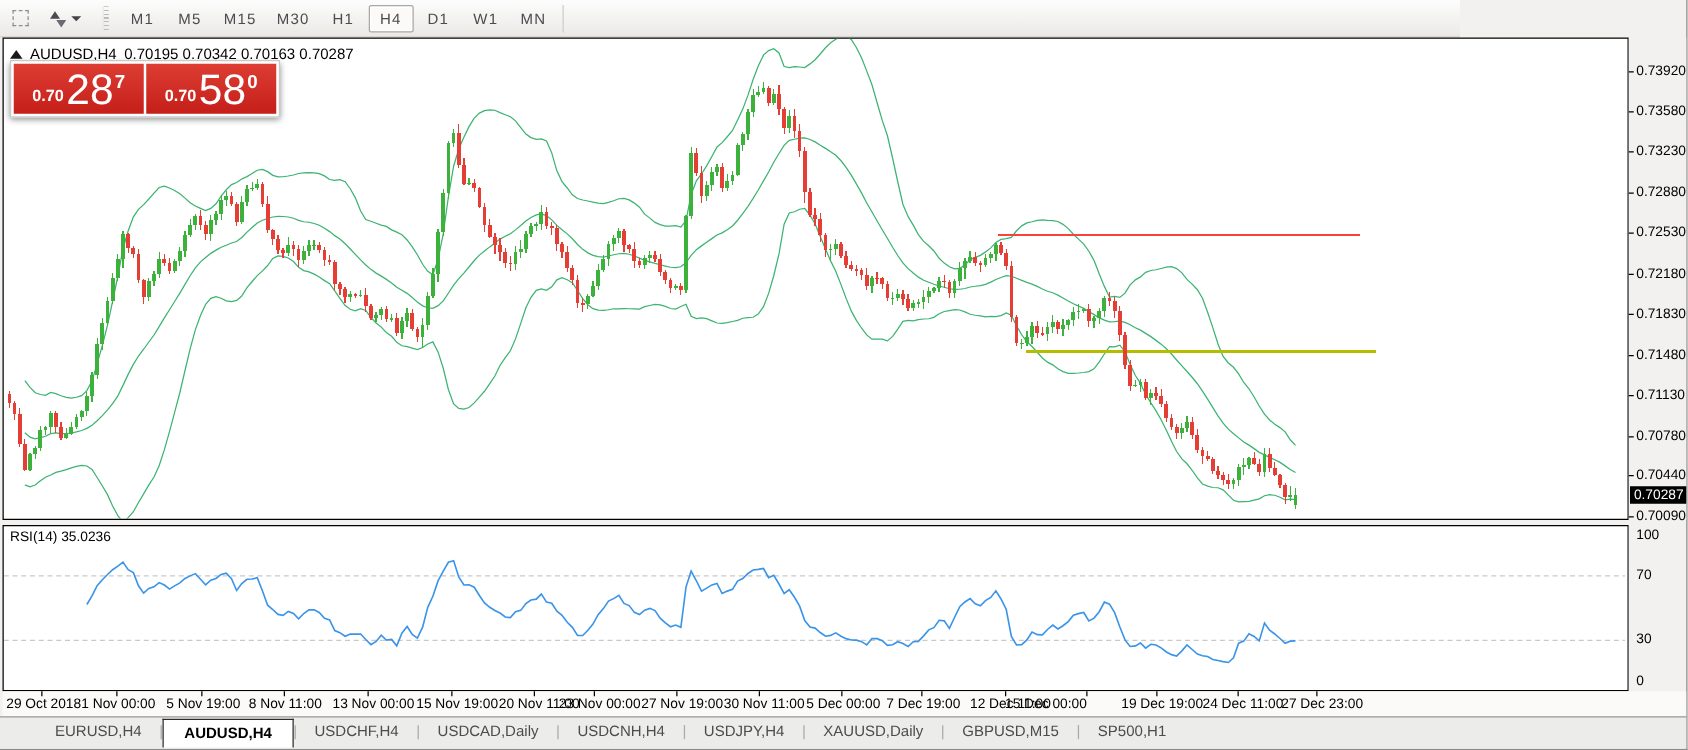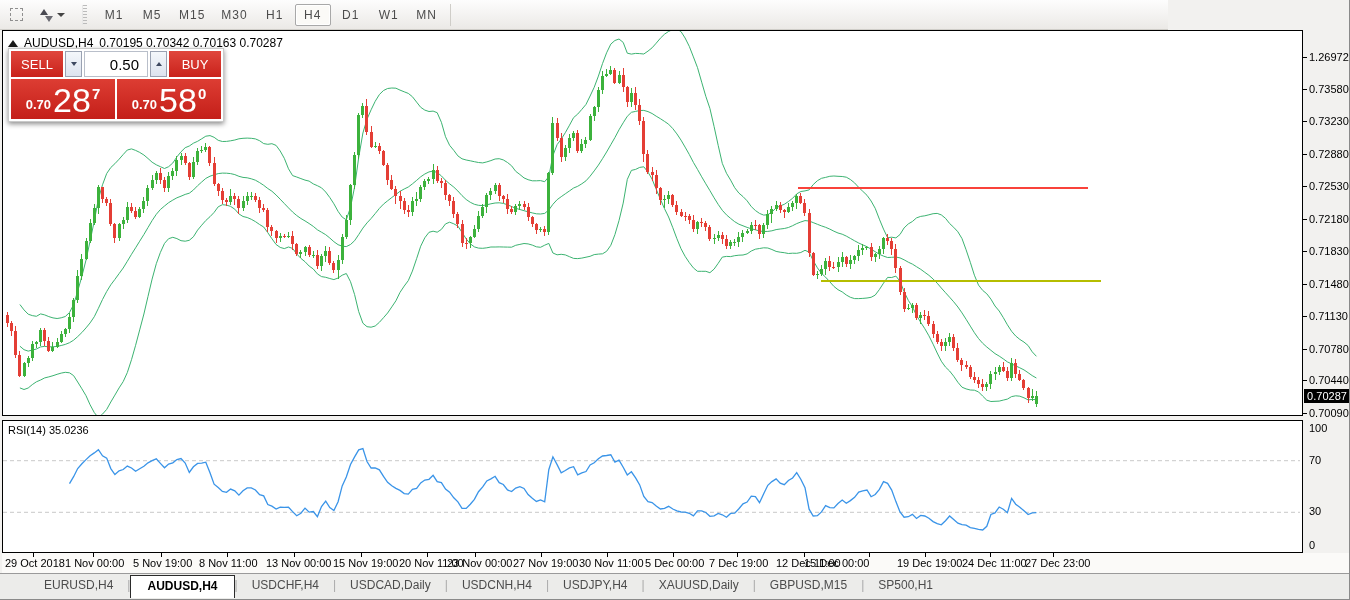--- a/index.html
+++ b/index.html
@@ -618,48 +618,37 @@
       </svg>
   </div>
 
   <div class="chart-title">
     <span class="tri-up"></span>
     <span>AUDUSD,H4</span>
     <span>0.70195 0.70342 0.70163 0.70287</span>
   </div>
 
   <div class="trade-panel">
-    <div class="tp-row1">
-      <div class="tp-btn">SELL</div>
-      <div class="tp-spin">
-          <span class="s-dn"></span>
-        </div>
-      <div class="tp-vol">0.50</div>
-      <div class="tp-spin">
-          <span class="s-up"></span>
-        </div>
-      <div class="tp-btn">BUY</div>
-    </div>
     <div class="tp-row2">
       <div class="tp-quote">
         <span class="small">0.70</span>
         <span class="big">28</span>
         <span class="sup">7</span>
       </div>
       <div class="tp-quote">
         <span class="small">0.70</span>
         <span class="big">58</span>
         <span class="sup">0</span>
       </div>
     </div>
   </div>
 
   <div class="price-axis" id="price-axis">
       <div class="axis-tick" style="top: 27.0436px;"></div>
-      <div class="axis-label" style="top: 21.0436px;">1.26972</div>
+      <div class="axis-label" style="top: 21.0436px;">0.73920</div>
       <div class="axis-tick" style="top: 58.6409px;"></div>
       <div class="axis-label" style="top: 52.6409px;">0.73580</div>
       <div class="axis-tick" style="top: 91.1675px;"></div>
       <div class="axis-label" style="top: 85.1675px;">0.73230</div>
       <div class="axis-tick" style="top: 123.694px;"></div>
       <div class="axis-label" style="top: 117.694px;">0.72880</div>
       <div class="axis-tick" style="top: 156.221px;"></div>
       <div class="axis-label" style="top: 150.221px;">0.72530</div>
       <div class="axis-tick" style="top: 188.747px;"></div>
       <div class="axis-label" style="top: 182.747px;">0.72180</div>

